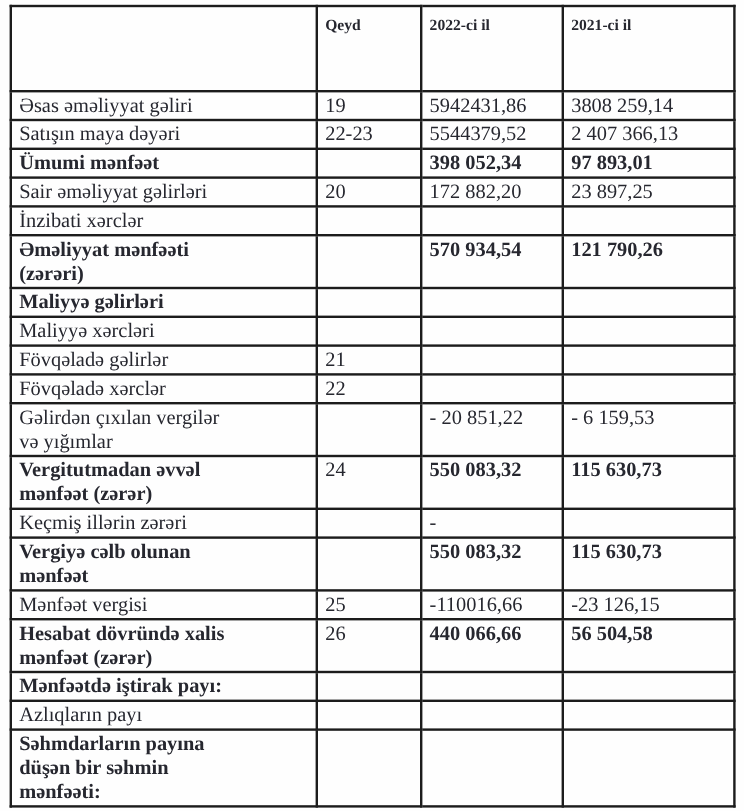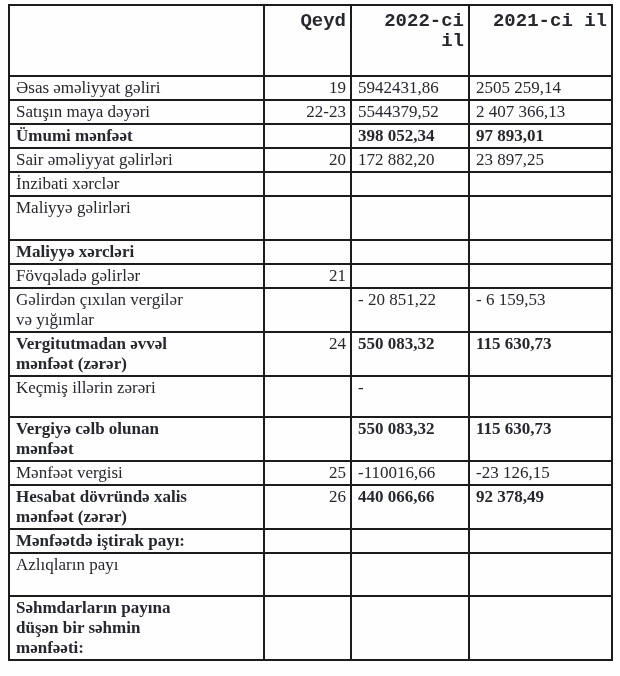--- a/index.html
+++ b/index.html
@@ -35,27 +35,26 @@
     border: 2px solid #1c1c1c;
     vertical-align: top;
     font-size: 17px;
     line-height: 20px;
     padding: 1px 4px 1px 6px;
     overflow: hidden;
   }
   table.fin thead tr { height: 71px; }
   table.fin th {
     font-weight: 700;
-    text-align: right;
-    font-size: 19px;
+    text-align: left;
+    font-size: 13px;
     padding-top: 5px;
-    font-family: Liberation Mono, monospace;
   }
   td.lbl { white-space: pre-line; padding-right: 10px; }
-  td.qeyd { text-align: right; padding-left: 2px; padding-right: 2px; }
+  td.qeyd { text-align: left; padding-left: 2px; padding-right: 2px; }
   td.val { padding-left: 7px; }
   tr.bold td.lbl, tr.bold td.val { font-weight: 700; }
 
   
   tbody tr:nth-child(1)  { height: 22px; margin-left: 24px; }
   tbody tr:nth-child(2)  { height: 20px; }
   tbody tr:nth-child(3)  { height: 21px; }
   tbody tr:nth-child(4)  { height: 20px; }
   tbody tr:nth-child(5)  { height: 20px; }
   tbody tr:nth-child(6)  { height: 44px; }
@@ -92,21 +91,21 @@
         <th>Qeyd</th>
         <th>2022-ci il</th>
         <th>2021-ci il</th>
       </tr>
     </thead>
     <tbody id="fin-body">
         <tr>
           <td class="lbl">Əsas əməliyyat gəliri</td>
           <td class="qeyd">19</td>
           <td class="val">5942431,86</td>
-          <td class="val">2505 259,14</td>
+          <td class="val">3808 259,14</td>
         </tr>
         <tr>
           <td class="lbl">Satışın maya dəyəri</td>
           <td class="qeyd">22-23</td>
           <td class="val">5544379,52</td>
           <td class="val">2 407 366,13</td>
         </tr>
         <tr class="bold">
           <td class="lbl">Ümumi mənfəət</td>
           <td class="qeyd"></td>
@@ -118,35 +117,48 @@
           <td class="qeyd">20</td>
           <td class="val">172 882,20</td>
           <td class="val">23 897,25</td>
         </tr>
         <tr>
           <td class="lbl">İnzibati xərclər</td>
           <td class="qeyd"></td>
           <td class="val"></td>
           <td class="val"></td>
         </tr>
+        <tr class="bold">
+          <td class="lbl">Əməliyyat mənfəəti
+(zərəri)</td>
+          <td class="qeyd"></td>
+          <td class="val">570 934,54</td>
+          <td class="val">121 790,26</td>
+        </tr>
         <tr>
           <td class="lbl">Maliyyə gəlirləri</td>
           <td class="qeyd"></td>
           <td class="val"></td>
           <td class="val"></td>
         </tr>
         <tr>
           <td class="lbl">Maliyyə xərcləri</td>
           <td class="qeyd"></td>
           <td class="val"></td>
           <td class="val"></td>
         </tr>
         <tr>
           <td class="lbl">Fövqəladə gəlirlər</td>
           <td class="qeyd">21</td>
+          <td class="val"></td>
+          <td class="val"></td>
+        </tr>
+        <tr>
+          <td class="lbl">Fövqəladə xərclər</td>
+          <td class="qeyd">22</td>
           <td class="val"></td>
           <td class="val"></td>
         </tr>
         <tr>
           <td class="lbl">Gəlirdən çıxılan vergilər
 və yığımlar</td>
           <td class="qeyd"></td>
           <td class="val">- 20 851,22</td>
           <td class="val">- 6 159,53</td>
         </tr>
@@ -174,21 +186,21 @@
           <td class="lbl">Mənfəət vergisi</td>
           <td class="qeyd">25</td>
           <td class="val">-110016,66</td>
           <td class="val">-23 126,15</td>
         </tr>
         <tr class="bold">
           <td class="lbl">Hesabat dövründə xalis
 mənfəət (zərər)</td>
           <td class="qeyd">26</td>
           <td class="val">440 066,66</td>
-          <td class="val">92 378,49</td>
+          <td class="val">56 504,58</td>
         </tr>
         <tr class="bold">
           <td class="lbl">Mənfəətdə iştirak payı:</td>
           <td class="qeyd"></td>
           <td class="val"></td>
           <td class="val"></td>
         </tr>
         <tr>
           <td class="lbl">Azlıqların payı</td>
           <td class="qeyd"></td>

